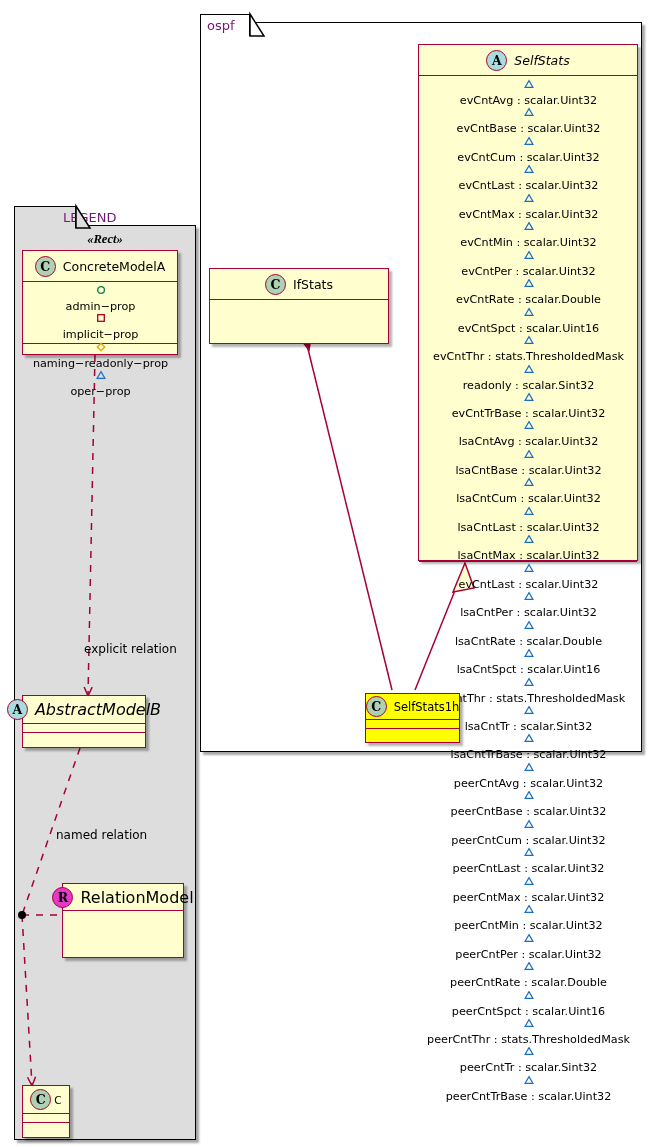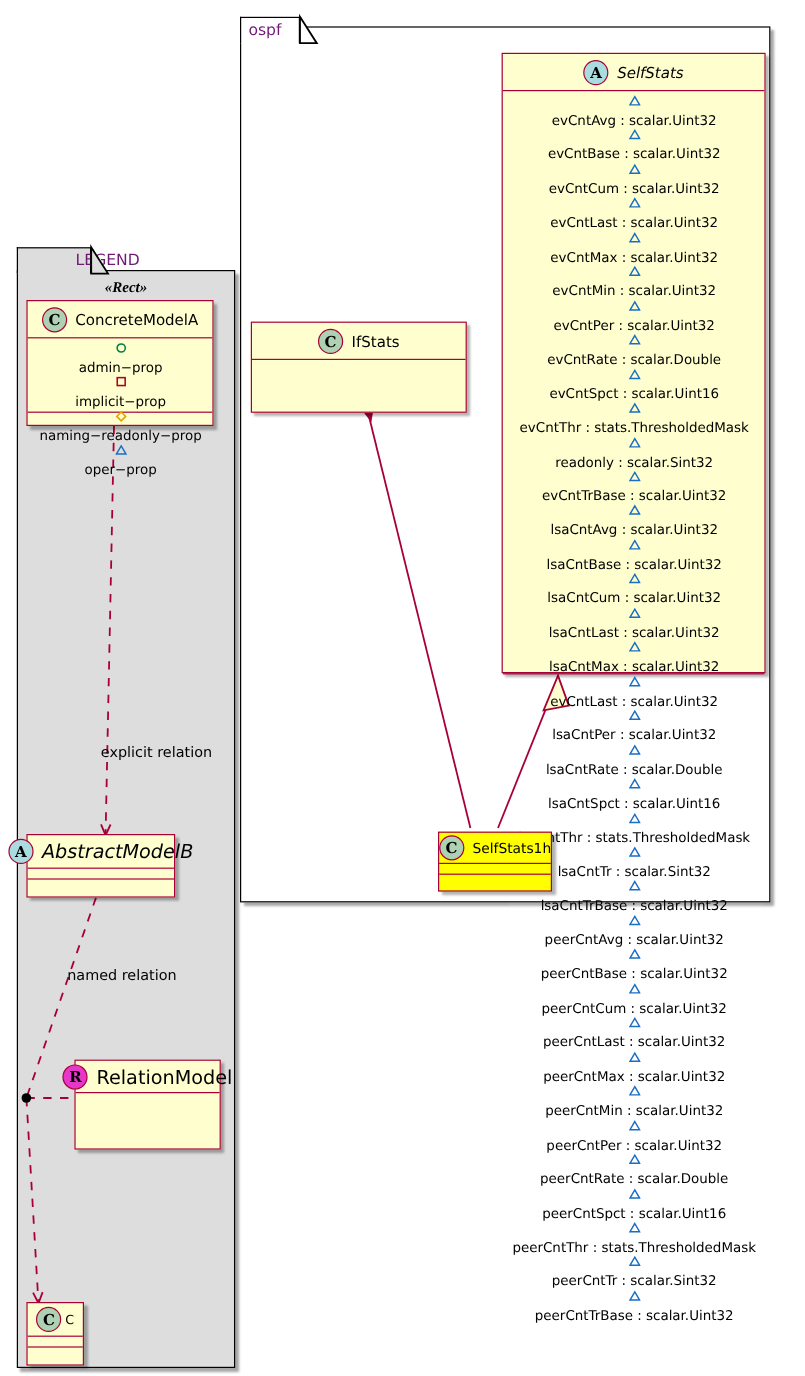--- a/index.html
+++ b/index.html
@@ -135,20 +135,21 @@
     font-style: italic;
     font-weight: bold;
     color: #000000;
   }
 
   .edge-label {
     position: absolute;
     font-size: 12px;
     color: #000000;
     white-space: nowrap;
+    margin-top: 22px;
   }
 </style>
 </head>
 <body>
 
 <div id="canvas">
 
   <div class="pkg pkg-body-white" style="left:200px; top:22px; width:442px; height:730px;"></div>
   <div class="pkg-tab" style="left:200px; top:14px; width:50px; height:22px;">
     <span>ospf</span>

